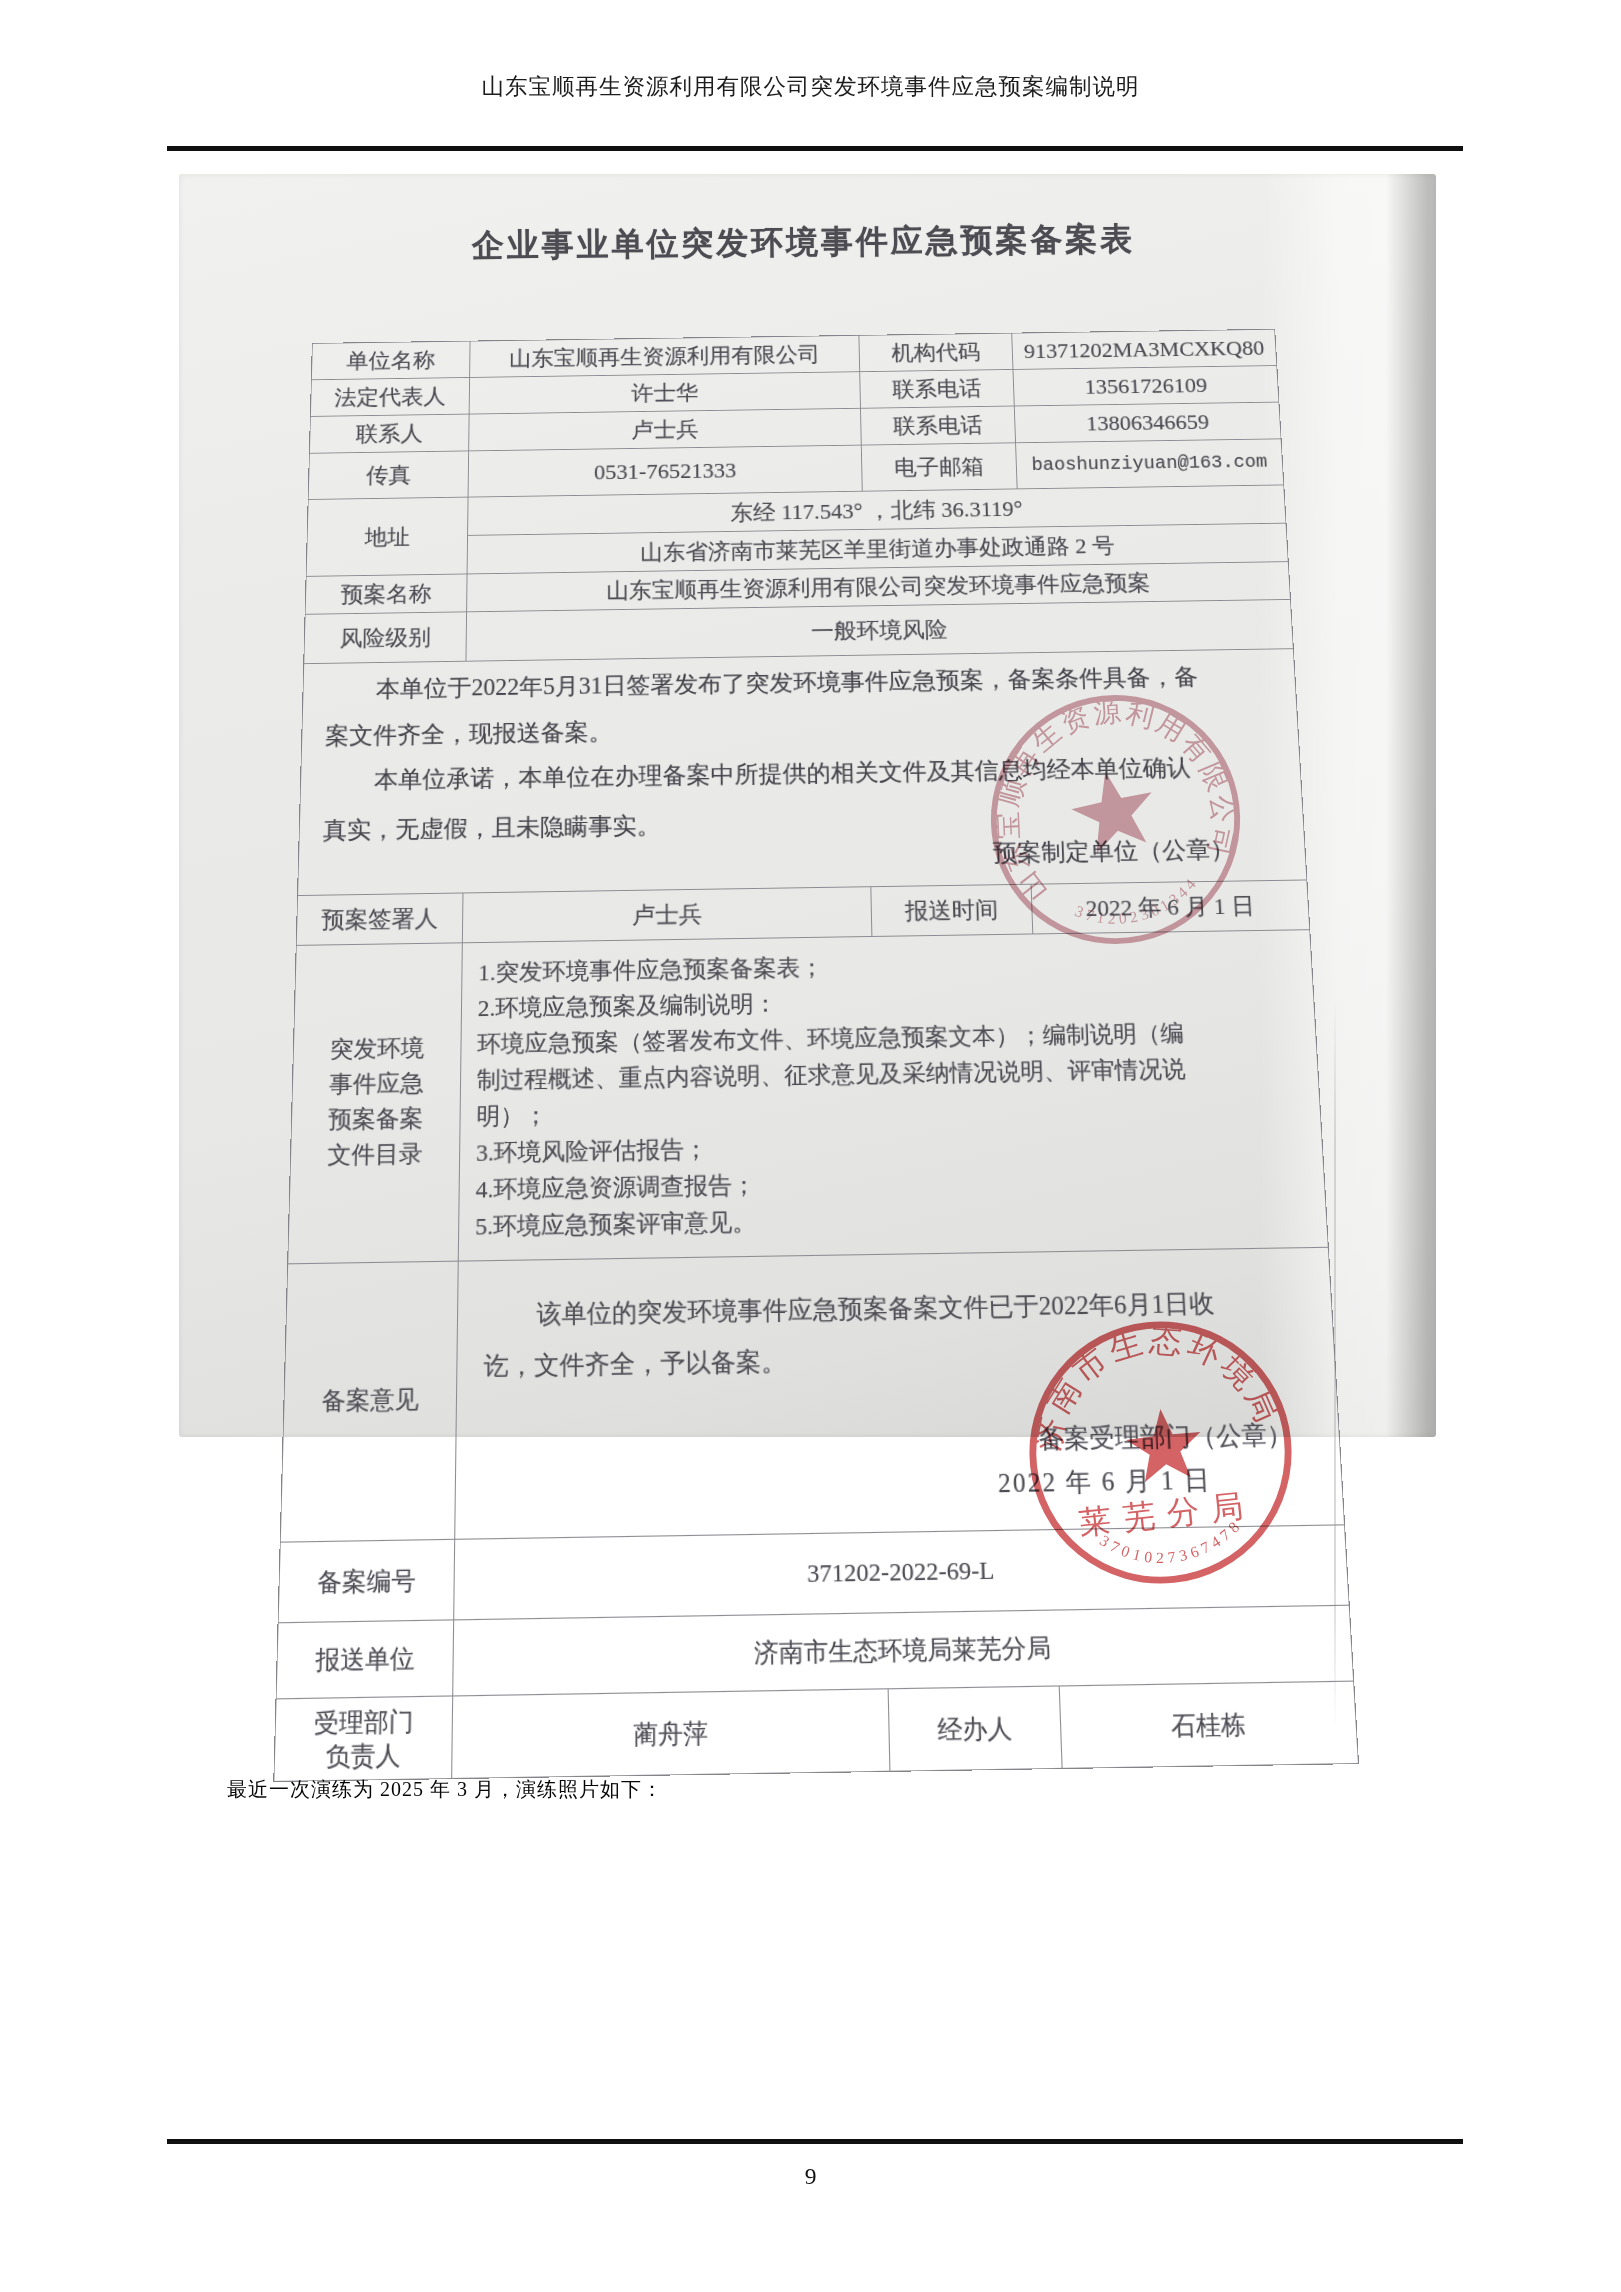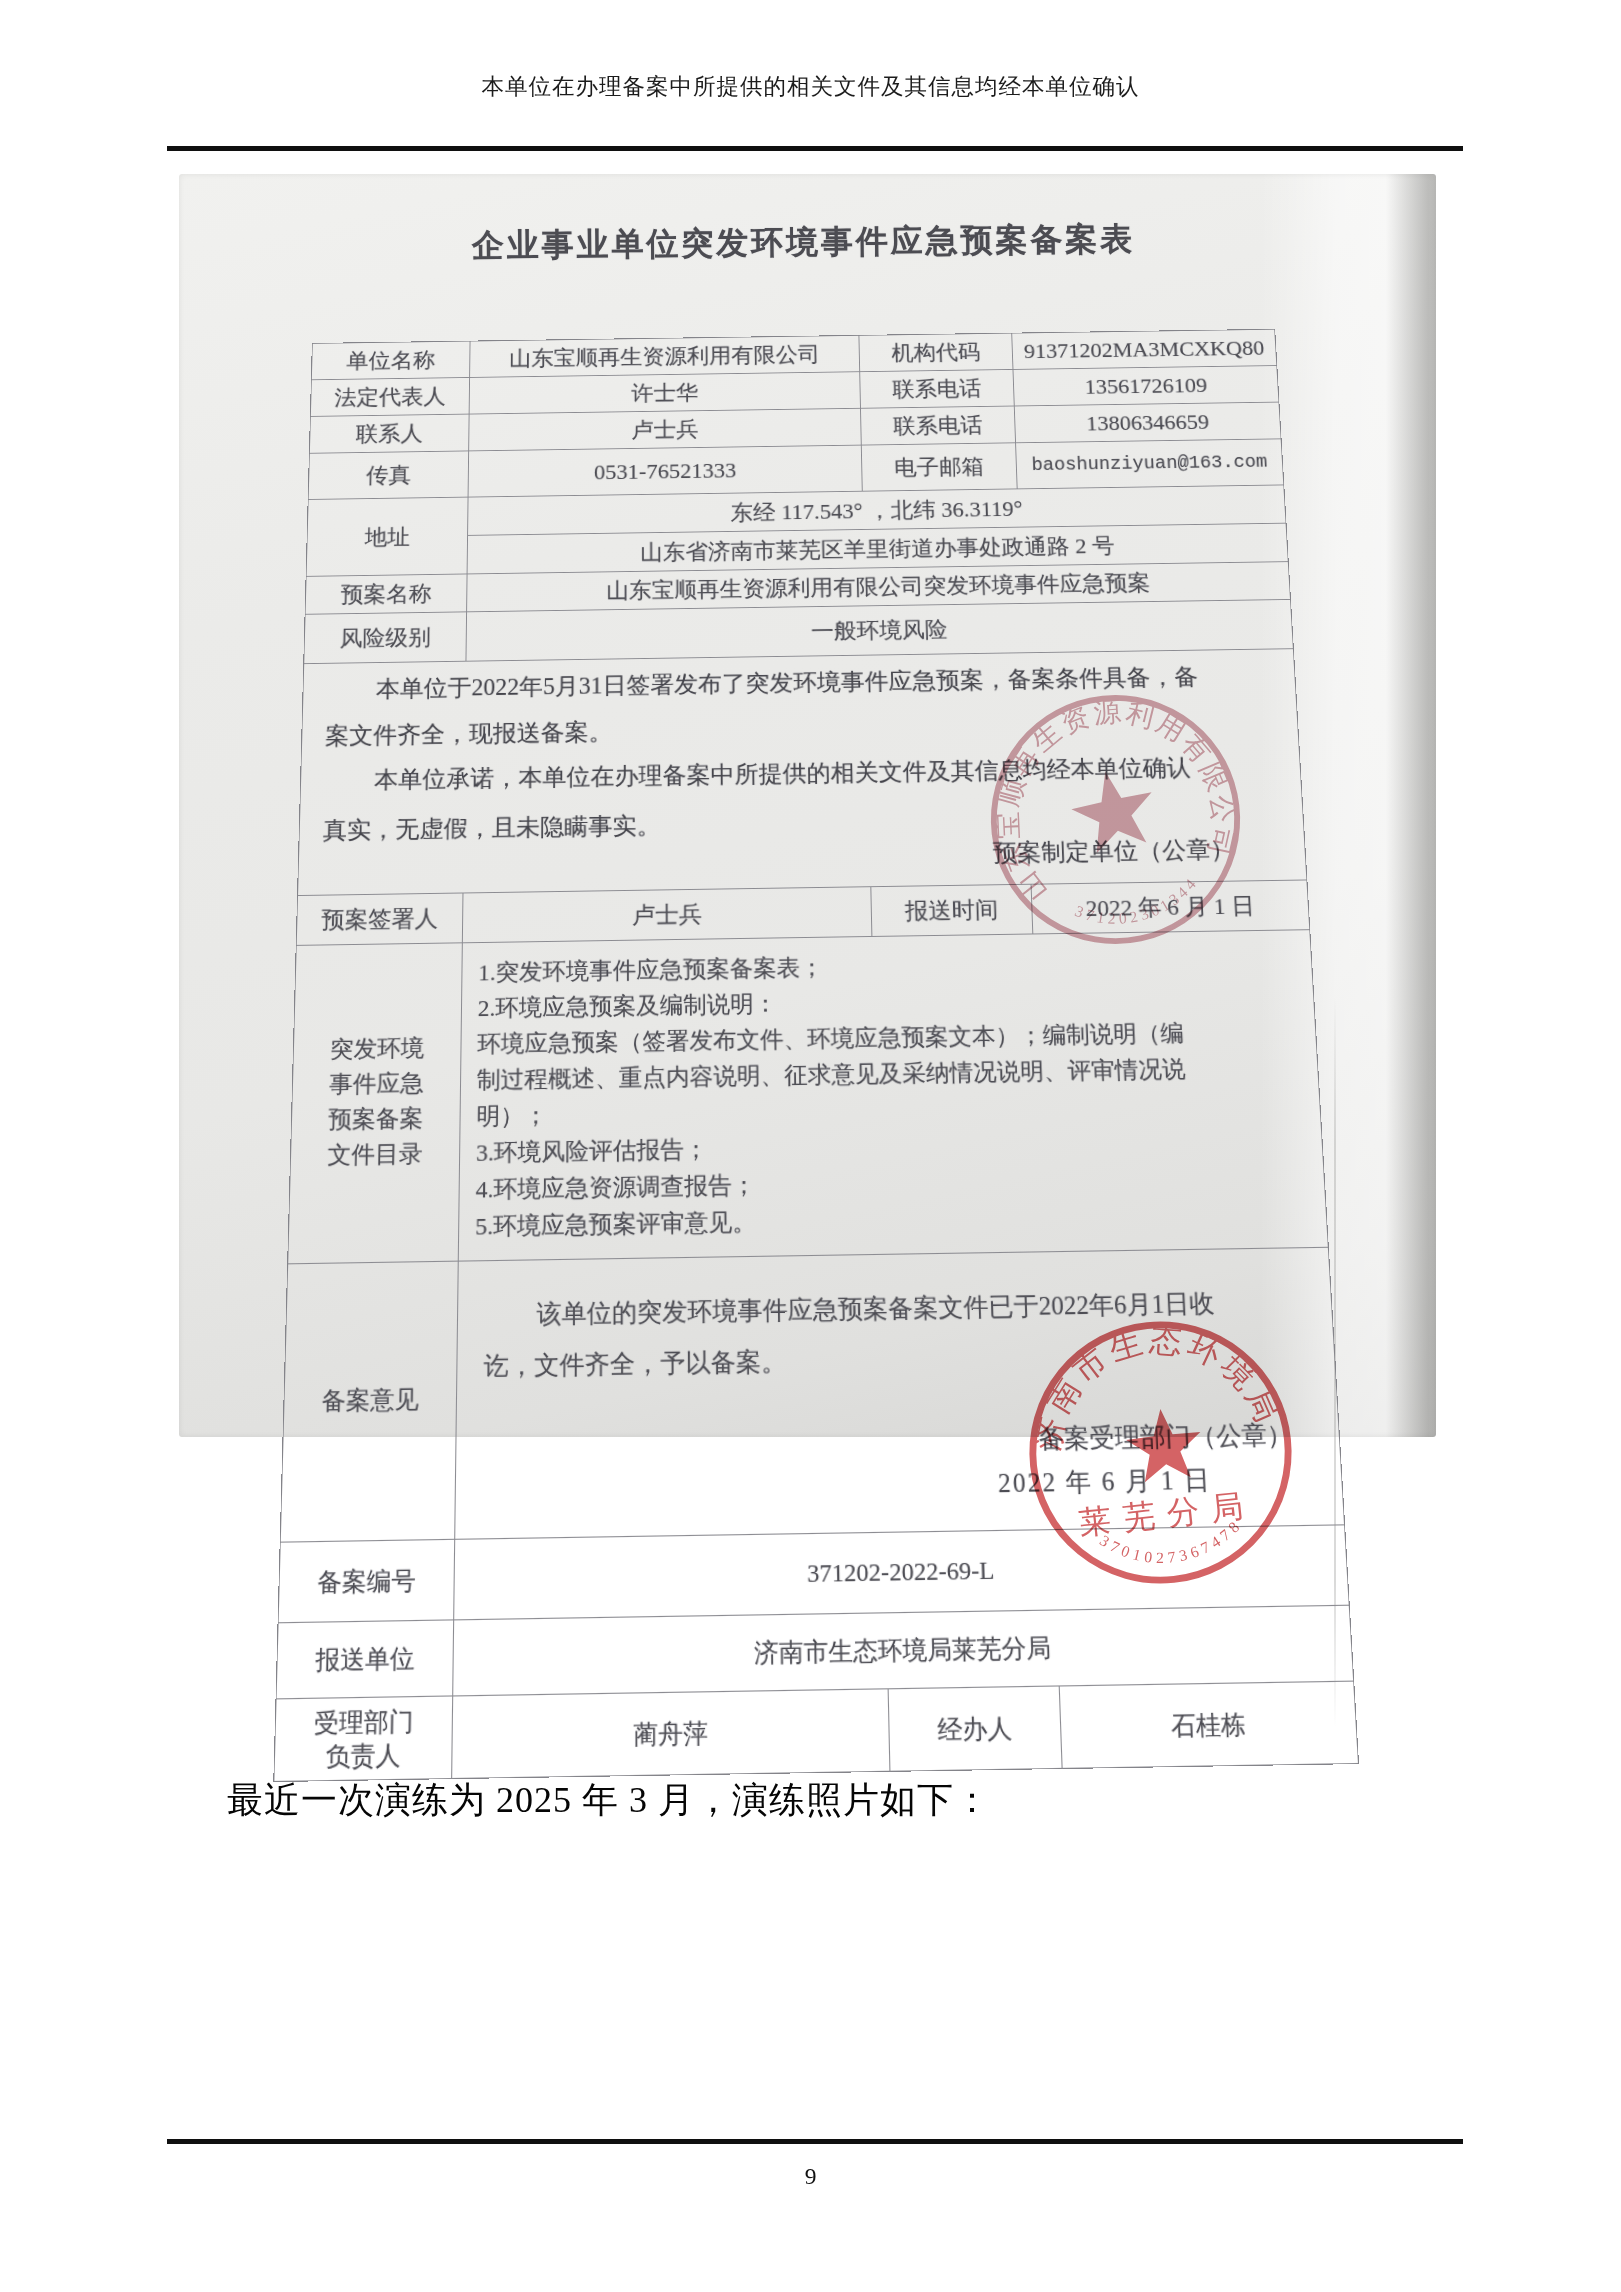--- a/index.html
+++ b/index.html
@@ -9,21 +9,21 @@
   }
   
   .doc-header-title{
     position:absolute;top:71px;left:0;width:100%;text-align:center;
     font-size:22.5px;color:#1c1c1c;letter-spacing:1px;
   }
   .doc-header-rule{position:absolute;left:167px;top:146px;width:1296px;height:4.9px;background:#101010;}
   .doc-footer-rule{position:absolute;left:167px;top:2139px;width:1296px;height:4.9px;background:#101010;}
   .page-number{position:absolute;top:2163px;left:0;width:100%;text-align:center;font-size:23.5px;color:#111;}
   .body-text{
-    position:absolute;left:227px;top:1776px;margin:0;font-size:36px;color:#050505;letter-spacing:1px;
+    position:absolute;left:227px;top:1776px;margin:0;font-size:20px;color:#050505;letter-spacing:1px;
   }
   
   .photo{
     position:absolute;left:179px;top:174px;width:1257px;height:1263px;border-radius:2.9px;
     background:
       linear-gradient(to right, rgba(0,0,0,0) 86%, rgba(255,255,255,.55) 92%, rgba(255,255,255,.6) 96%, rgba(148,148,146,.55) 99.4%),
       linear-gradient(168deg,#f1f1ef 0%,#ebebe9 30%,#e8e8e6 62%,#e0e0de 86%,#d6d6d4 100%);
     box-shadow:0 0 5.9px rgba(0,0,0,.08) inset;
   }
   .crease{
@@ -79,21 +79,21 @@
   .stamp-bureau{left:846px;top:1143px;width:271px;height:271px;color:#cc4749;opacity:.85;}
   .stamp-bureau svg{transform:rotate(-6deg);}
   .stamp svg{width:100%;height:100%;}
   .stamp text{font-family:"Liberation Serif","DejaVu Serif",serif;fill:currentColor;}
 </style>
 </head>
 <body>
 
 <div class="page">
 
-  <div class="doc-header-title">本单位在办理备案中所提供的相关文件及其信息均经本单位确认</div>
+  <div class="doc-header-title">山东宝顺再生资源利用有限公司突发环境事件应急预案编制说明</div>
   <div class="doc-header-rule"></div>
 
   <div class="photo">
     <div class="crease"></div>
 
     <div class="scan-title">企业事业单位突发环境事件应急预案备案表</div>
 
     <div class="form-table">
 
       <div class="trow r1">

